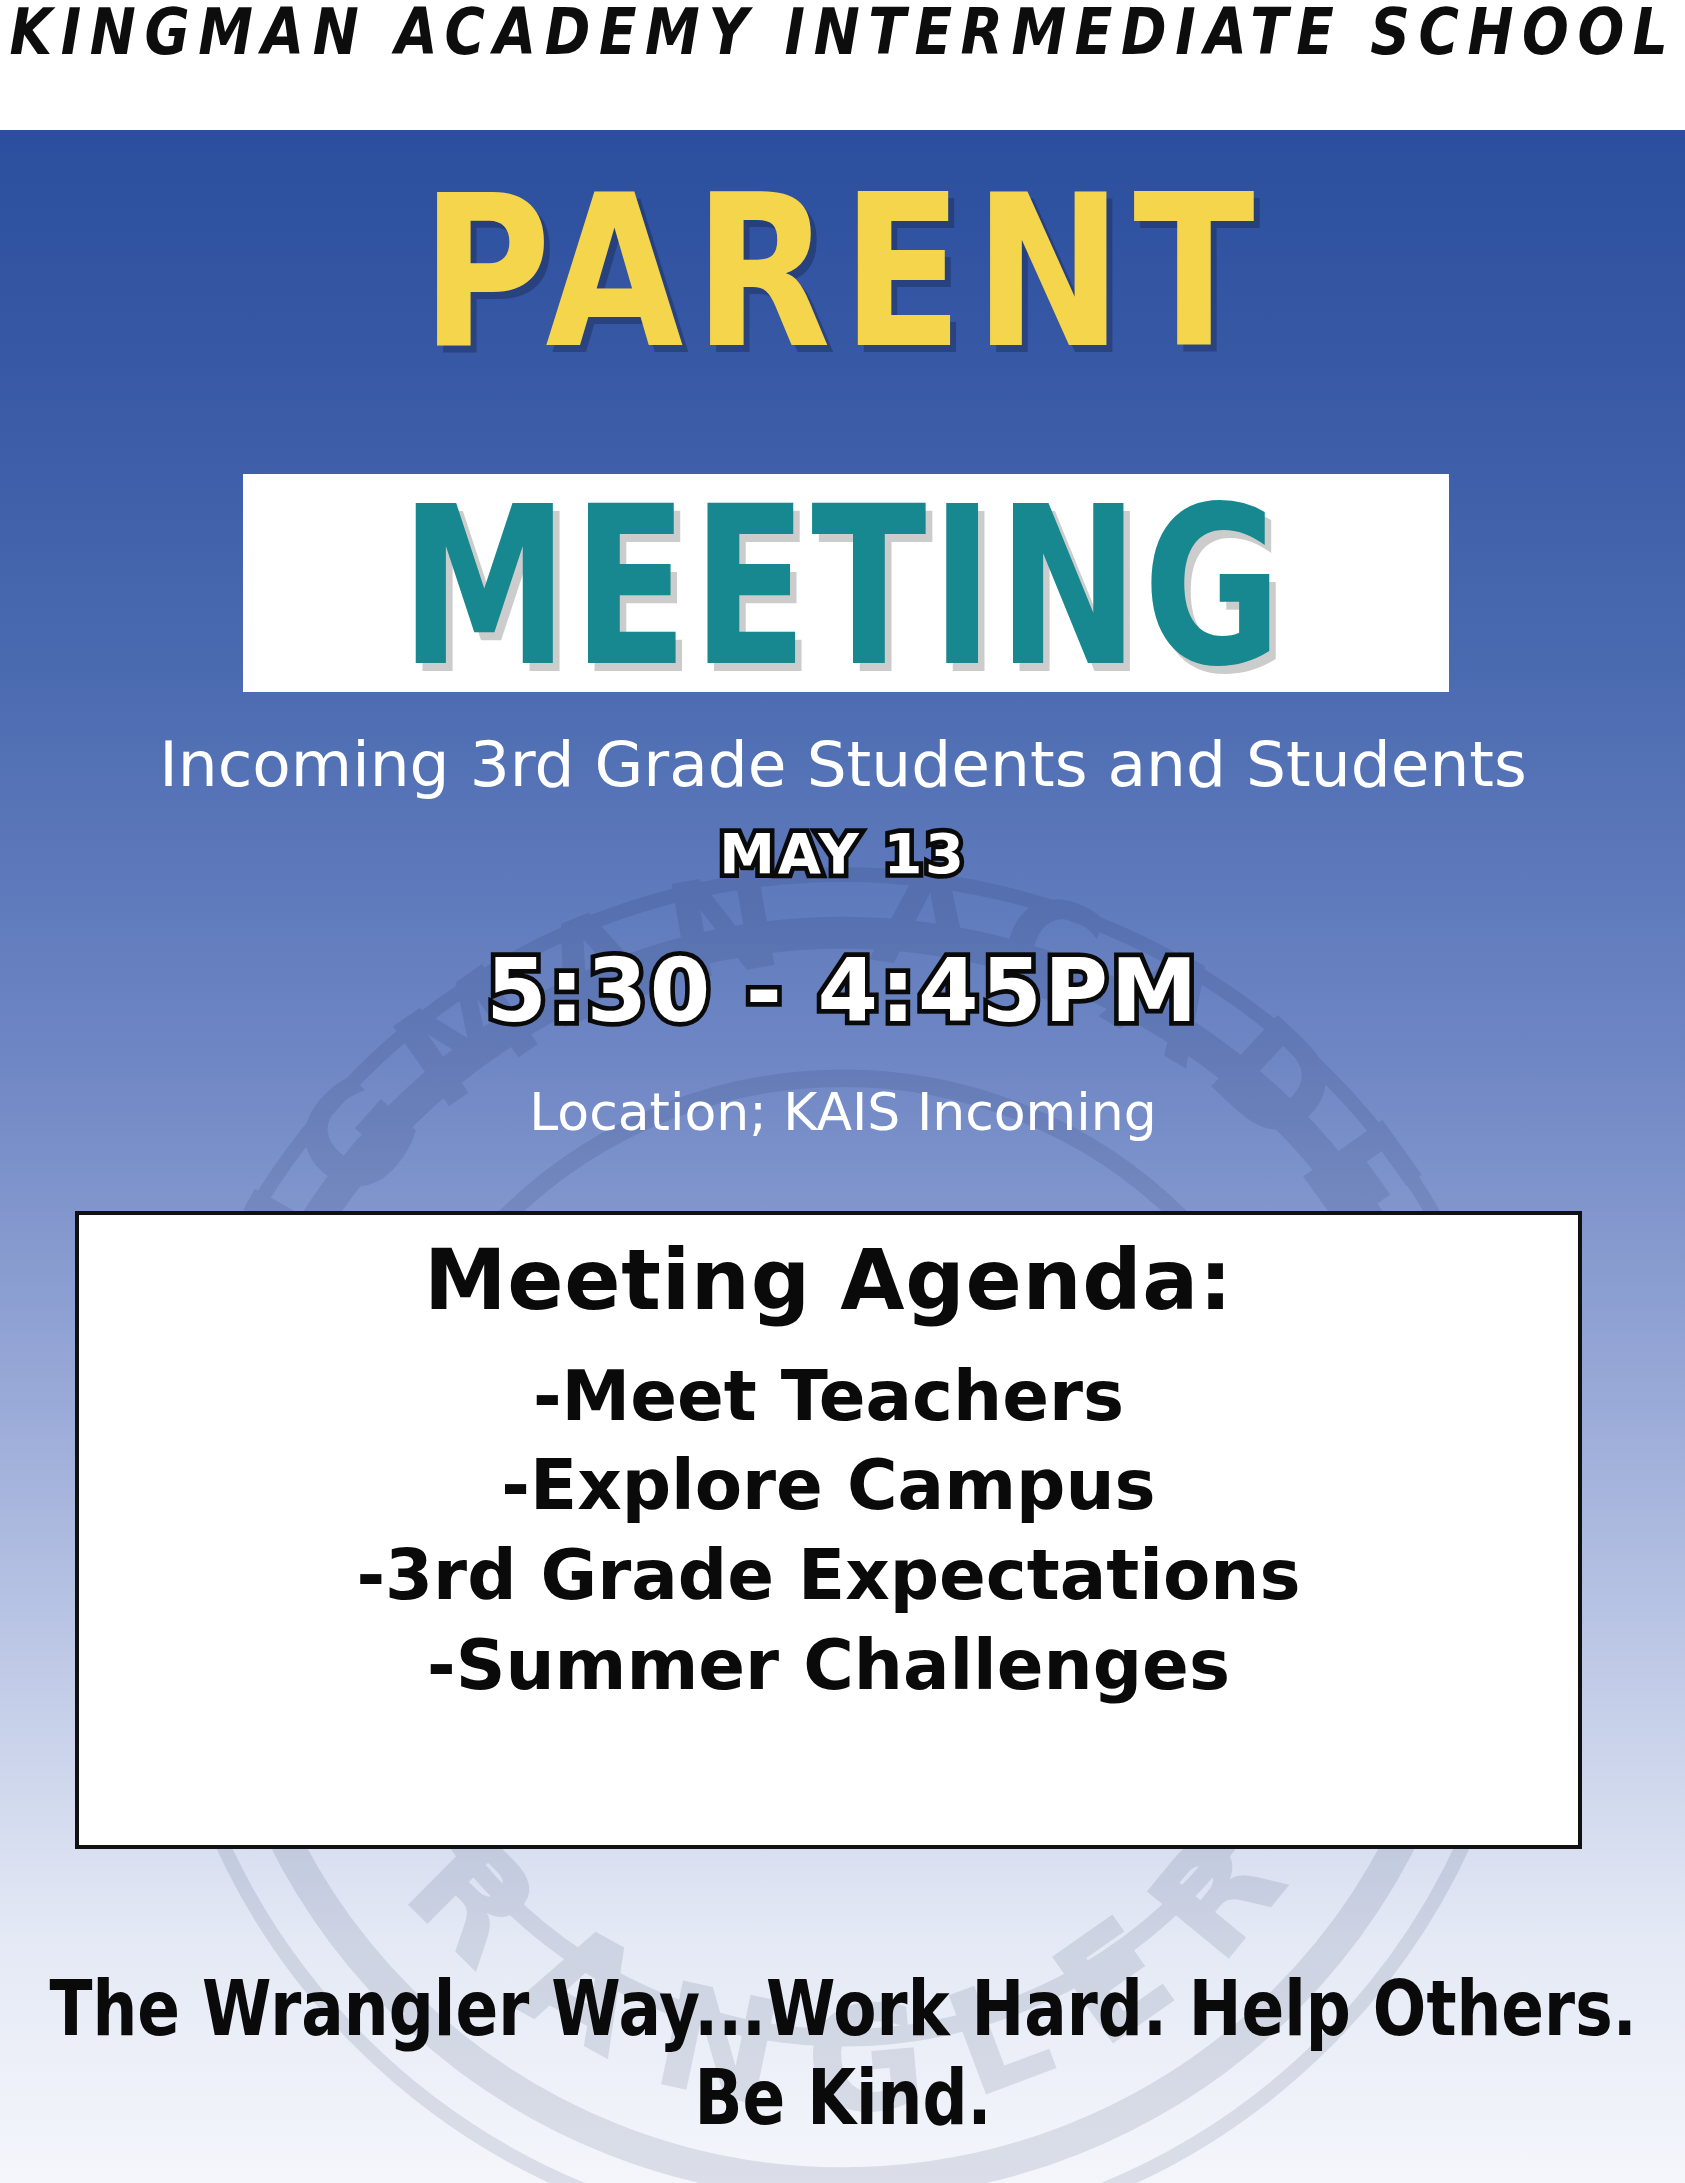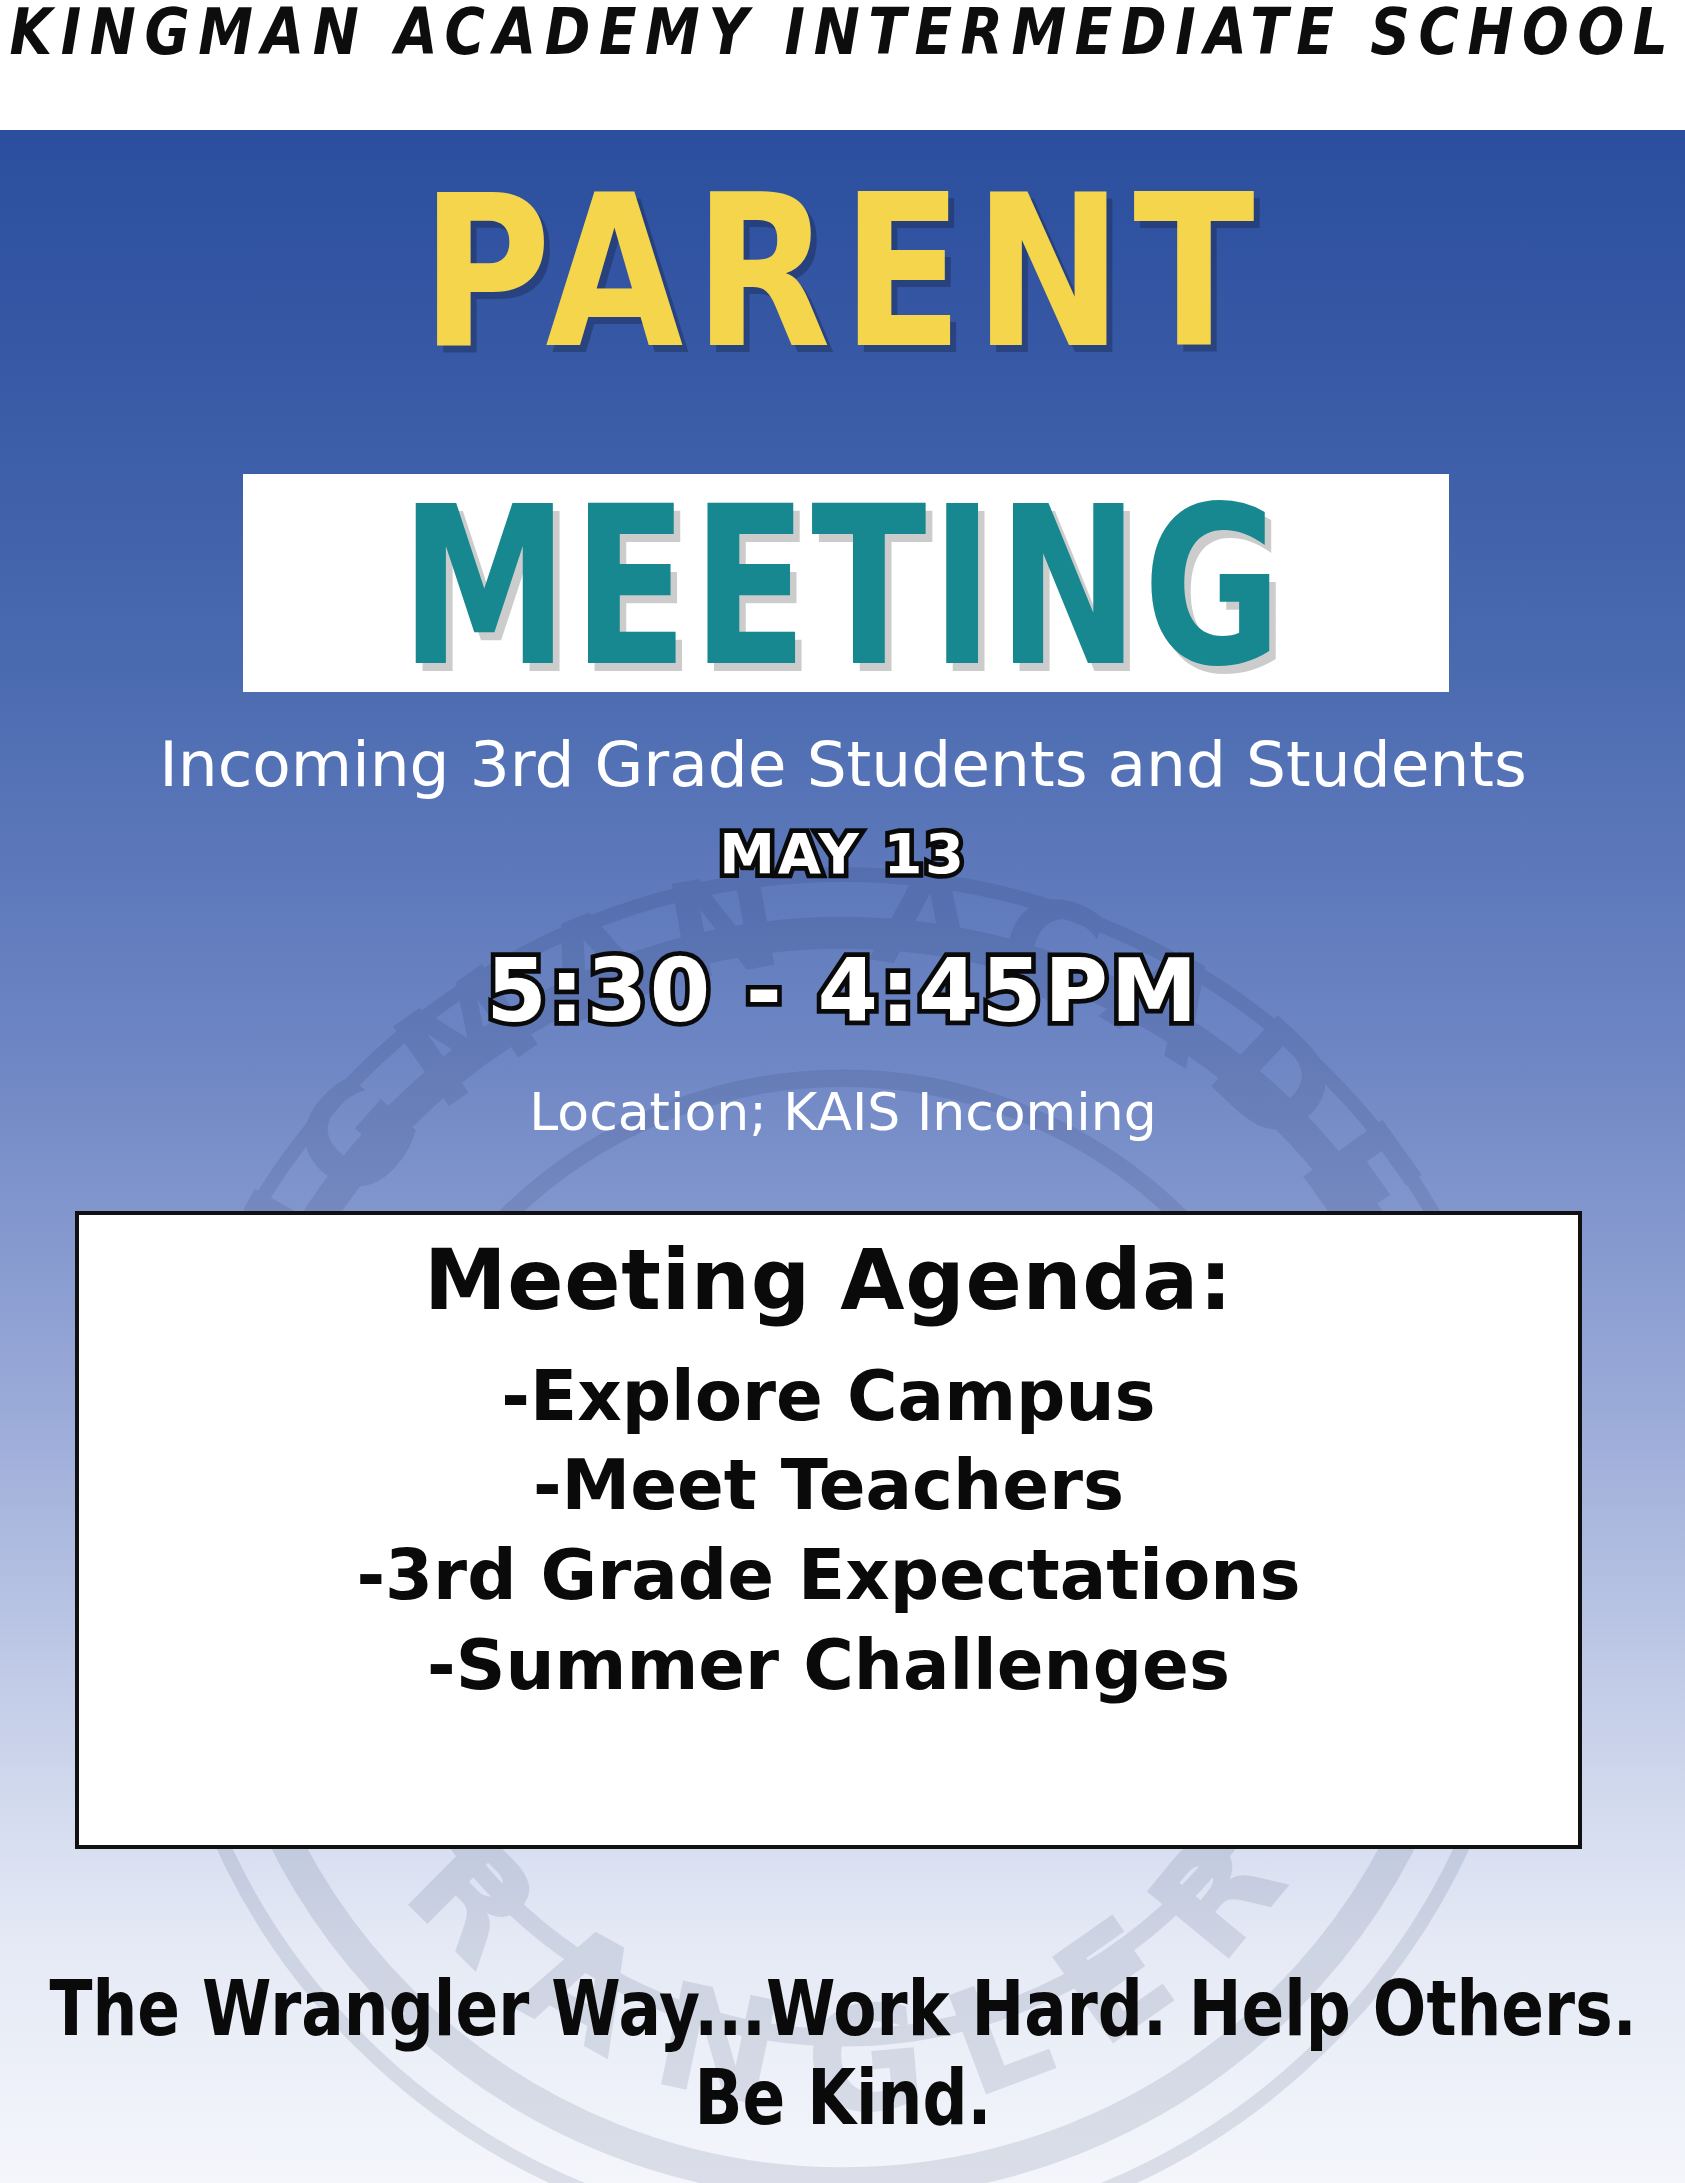--- a/index.html
+++ b/index.html
@@ -248,22 +248,22 @@
     <div class="meeting-word">MEETING</div>
 
     <div class="audience">Incoming 3rd Grade Students and Students</div>
 
     <div class="date-line">MAY 13</div>
     <div class="time-line">5:30 - 4:45PM</div>
     <div class="location-line">Location; KAIS Incoming</div>
 
     <div class="agenda-box">
       <div class="agenda-title">Meeting Agenda:</div>
+      <div class="agenda-item">-Meet Teachers</div>
       <div class="agenda-item">-Explore Campus</div>
-      <div class="agenda-item">-Meet Teachers</div>
       <div class="agenda-item">-3rd Grade Expectations</div>
       <div class="agenda-item">-Summer Challenges</div>
     </div>
 
     <div class="tagline">The Wrangler Way...Work Hard. Help Others. Be Kind.</div>
 
   </div>
 </div>
 
 

